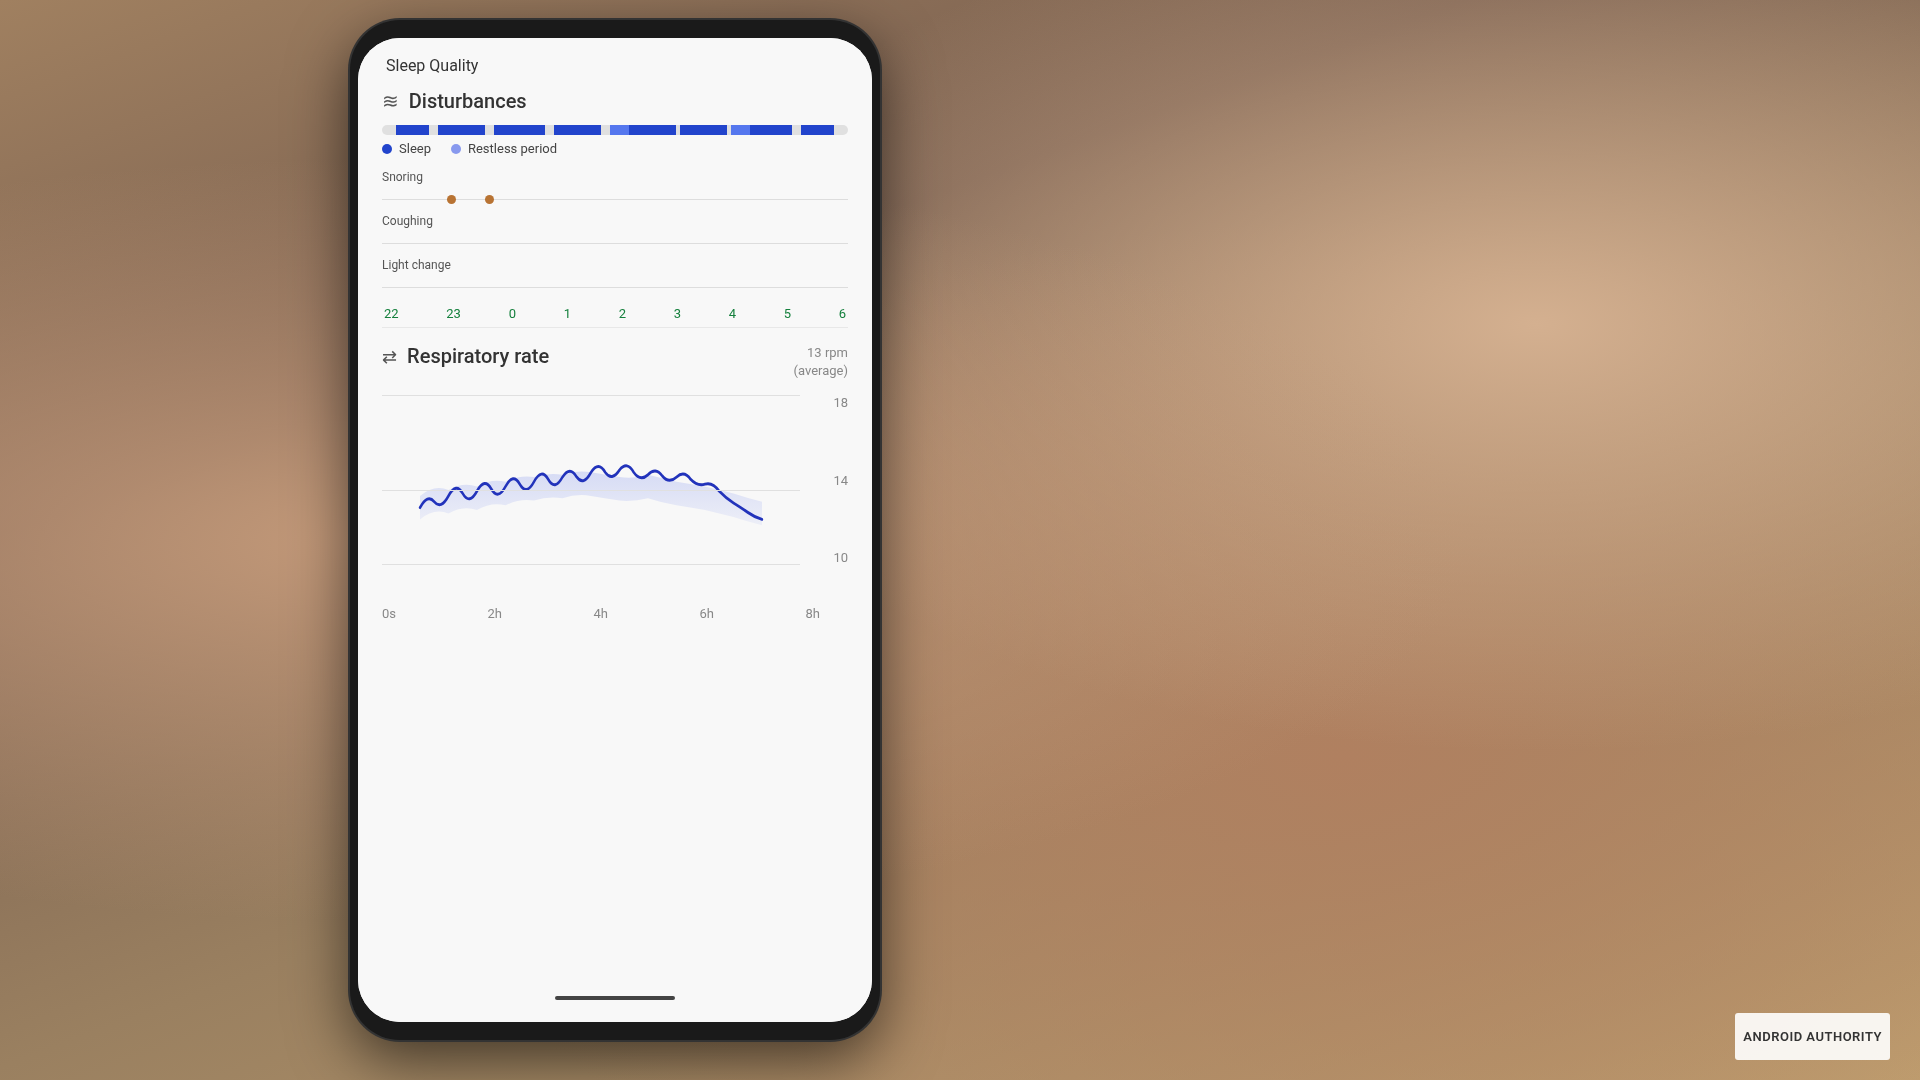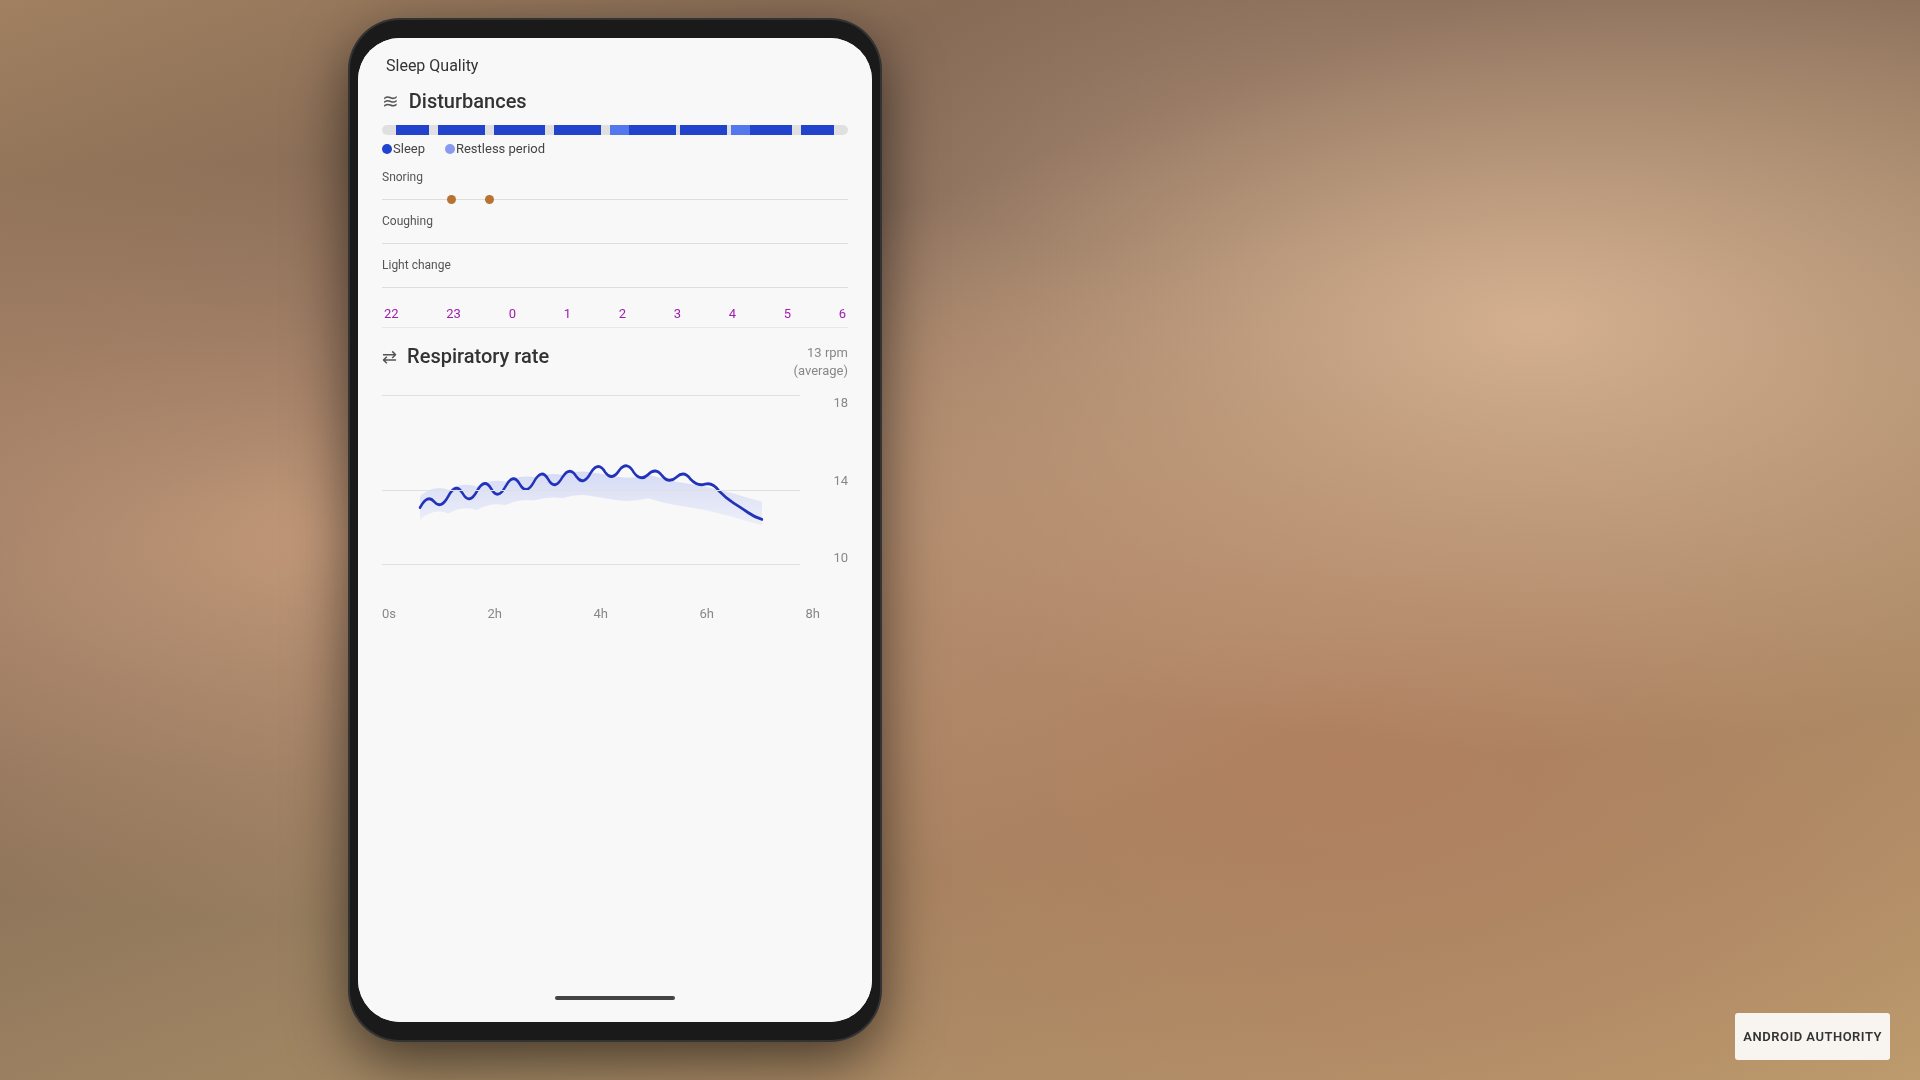--- a/index.html
+++ b/index.html
@@ -134,21 +134,21 @@
     .sleep-legend {
       display: flex;
       gap: 20px;
       margin-top: 6px;
       align-items: center;
     }
 
     .legend-item {
       display: flex;
       align-items: center;
-      gap: 1px;
+      gap: 7px;
       font-size: 13px;
       color: #444;
     }
 
     .legend-dot {
       width: 10px;
       height: 10px;
       border-radius: 50%;
     }
 
@@ -204,21 +204,21 @@
     
     .time-axis {
       display: flex;
       justify-content: space-between;
       padding: 0 2px;
       margin-top: 8px;
     }
 
     .time-label {
       font-size: 13px;
-      color: #a21caf;
+      color: #15803d;
     }
 
     
     .respiratory-header {
       display: flex;
       align-items: flex-start;
       justify-content: space-between;
       margin-top: 16px;
       margin-bottom: 10px;
     }

